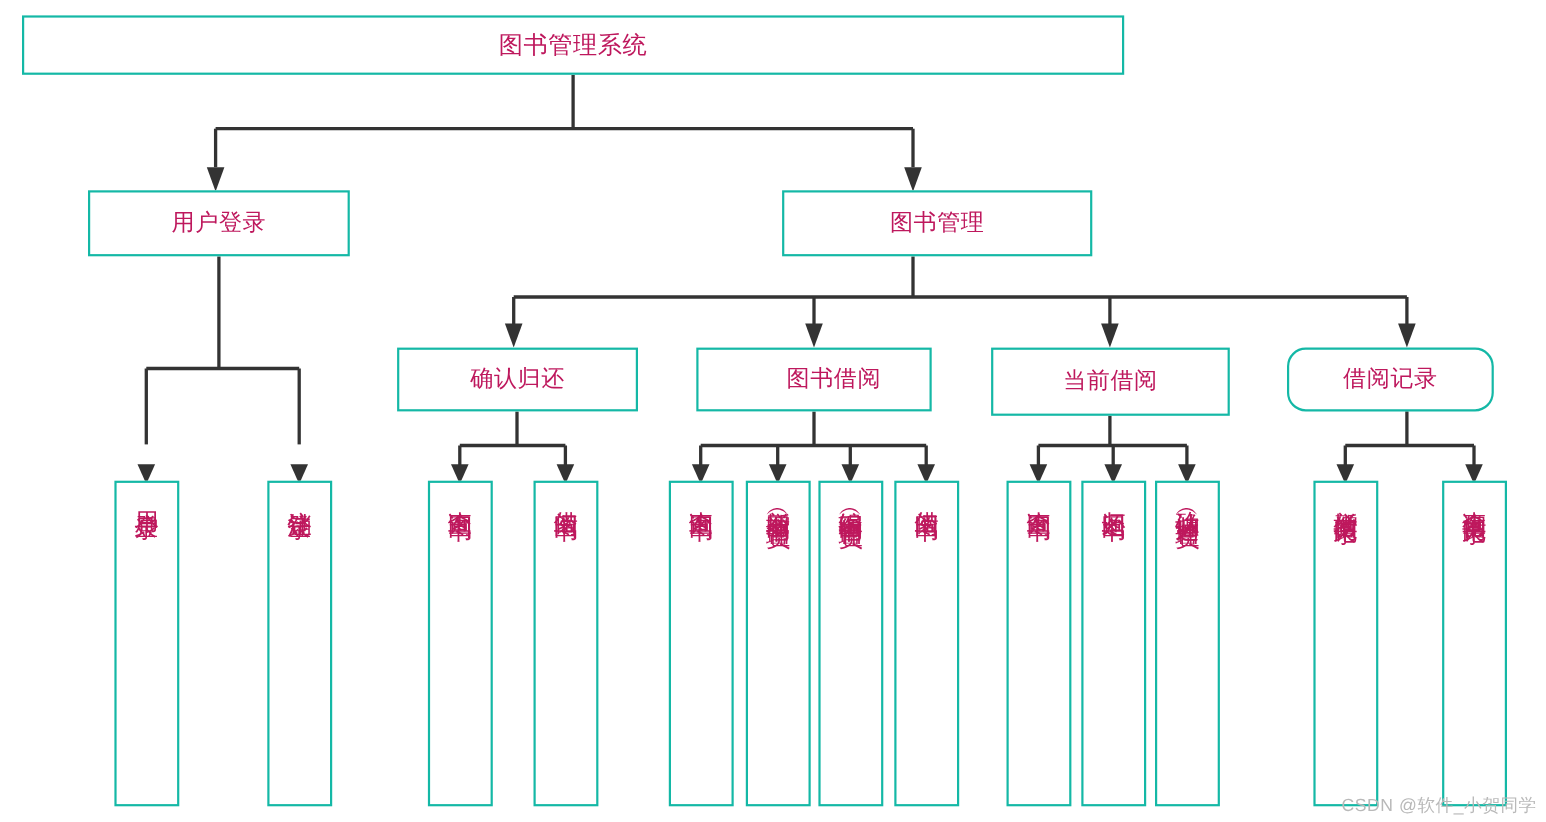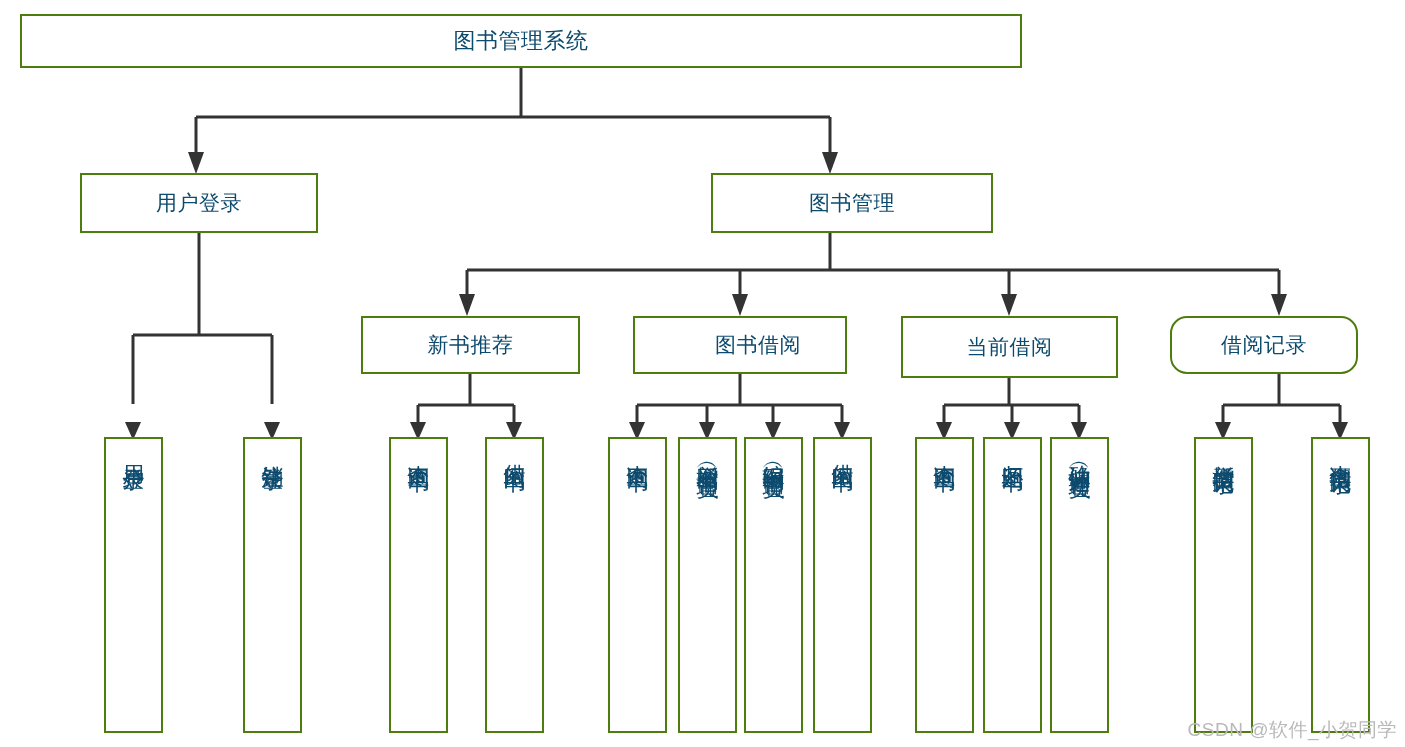--- a/index.html
+++ b/index.html
@@ -4,25 +4,25 @@
 <style>
   html,body{margin:0;padding:0;background:#ffffff;}
   body{width:1405px;height:747px;font-family:"Liberation Sans","DejaVu Sans",sans-serif;}
   #stage{position:relative;width:1405px;height:747px;overflow:hidden;background:#fff;}
   svg.edges{position:absolute;left:0;top:0;width:1405px;height:747px;pointer-events:none;}
 
   .node{
     position:absolute;
     box-sizing:border-box;
     background:#ffffff;
-    border:2px solid #4d7c0f;
+    border:2px solid #14b8a6;
     display:flex;
     align-items:center;
     justify-content:center;
-    color:#0c4a6e;
+    color:#be185d;
     text-align:left;
   }
   .node .lbl{
     display:block;
     line-height:1.18;
     letter-spacing:0.5px;
   }
   .h-node .lbl{font-size:21px;}
   .root .lbl{font-size:22px;}
 
@@ -38,21 +38,21 @@
     font-size:22px;
     line-height:1.08;
     letter-spacing:2px;
     white-space:nowrap;
   }
 
   .watermark{
     position:absolute;
     right:8px;
     bottom:4px;
-    font-size:19px;
+    font-size:16px;
     color:#b9b9b9;
     letter-spacing:0.5px;
     white-space:nowrap;
   }
 </style>
 </head>
 <body>
 
 <div id="stage">
 
@@ -131,21 +131,21 @@
   </div>
 
   <div class="node h-node" style="left:80px;top:173px;width:238px;height:60px;">
     <span class="lbl">用户登录</span>
   </div>
   <div class="node h-node" style="left:711px;top:173px;width:282px;height:60px;">
     <span class="lbl">图书管理</span>
   </div>
 
   <div class="node h-node" style="left:361px;top:316px;width:219px;height:58px;">
-    <span class="lbl">新书推荐</span>
+    <span class="lbl">确认归还</span>
   </div>
   <div class="node h-node" style="left:633px;top:316px;width:214px;height:58px;padding-left:36px;">
     <span class="lbl">图书借阅</span>
   </div>
   <div class="node h-node" style="left:901px;top:316px;width:217px;height:62px;">
     <span class="lbl">当前借阅</span>
   </div>
   <div class="node h-node" style="left:1170px;top:316px;width:188px;height:58px;border-radius:17px;">
     <span class="lbl">借阅记录</span>
   </div>

